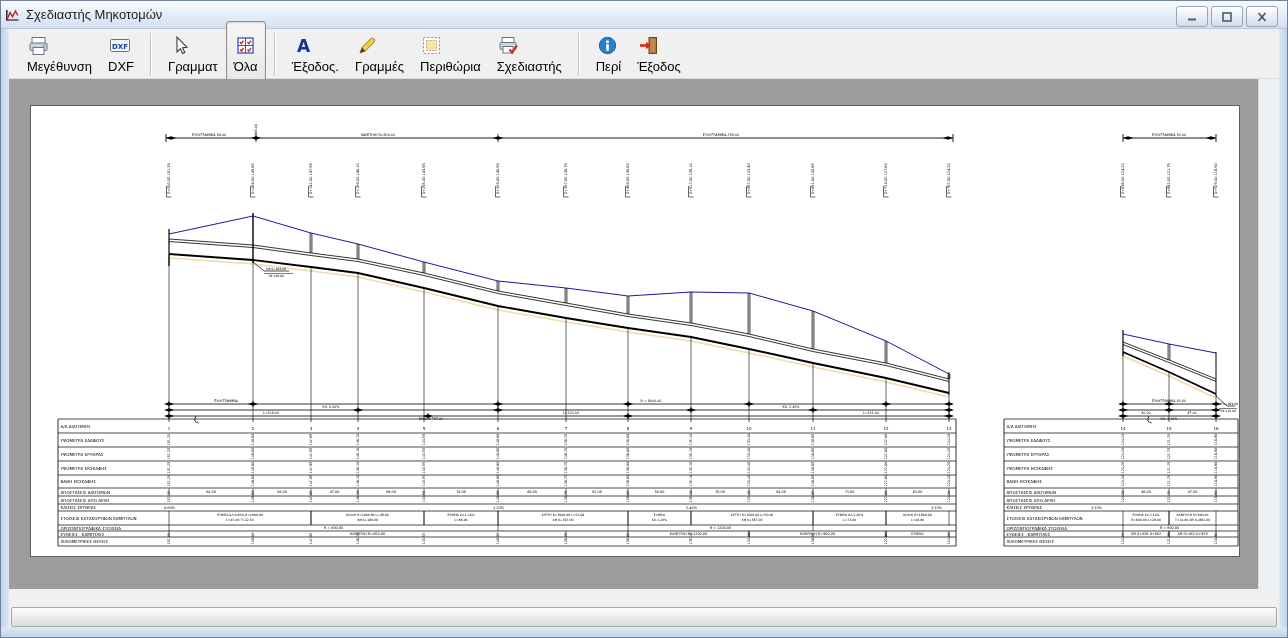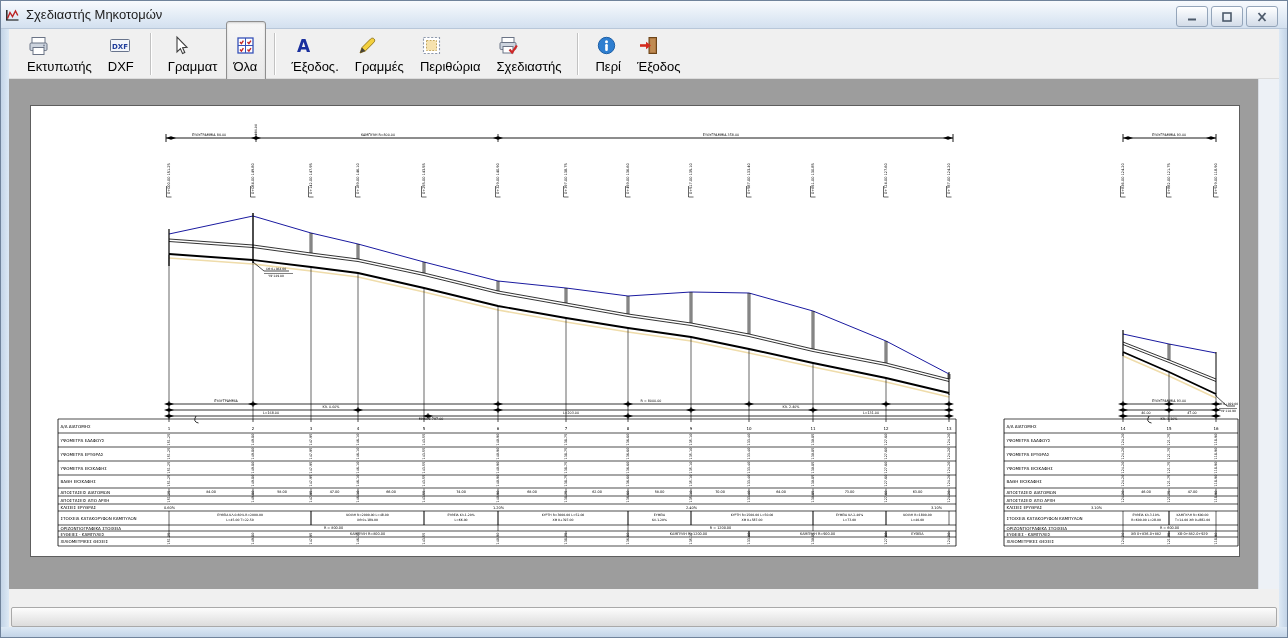--- a/index.html
+++ b/index.html
@@ -70,21 +70,21 @@
   <div class="toolbar" id="toolbar">
       <div class="tb-btn">
         <span class="tb-icon">
           <svg width="24" height="24" viewBox="0 0 24 24">
             <rect x="5" y="3.5" width="13" height="6" fill="#fff" stroke="#6b7486"></rect>
             <rect x="3" y="9" width="17" height="7.5" rx="1.2" fill="#cdd4de" stroke="#6b7486"></rect>
             <rect x="6" y="13.5" width="11" height="7" fill="#fff" stroke="#6b7486"></rect>
             <circle cx="17" cy="11.5" r="0.9" fill="#7a8496"></circle>
           </svg>
         </span>
-        <span>Εκτυπωτής</span>
+        <span>Μεγέθυνση</span>
       </div>
       <div class="tb-btn">
         <span class="tb-icon">
           <svg width="24" height="24" viewBox="0 0 24 24">
             <rect x="2.5" y="5.5" width="19" height="12" rx="1" fill="#f2f5fb" stroke="#68748c"></rect>
             <text x="12" y="14.5" text-anchor="middle" font-size="7" font-weight="bold" fill="#1f3d9c">DXF</text>
           </svg>
         </span>
         <span>DXF</span>
       </div>

